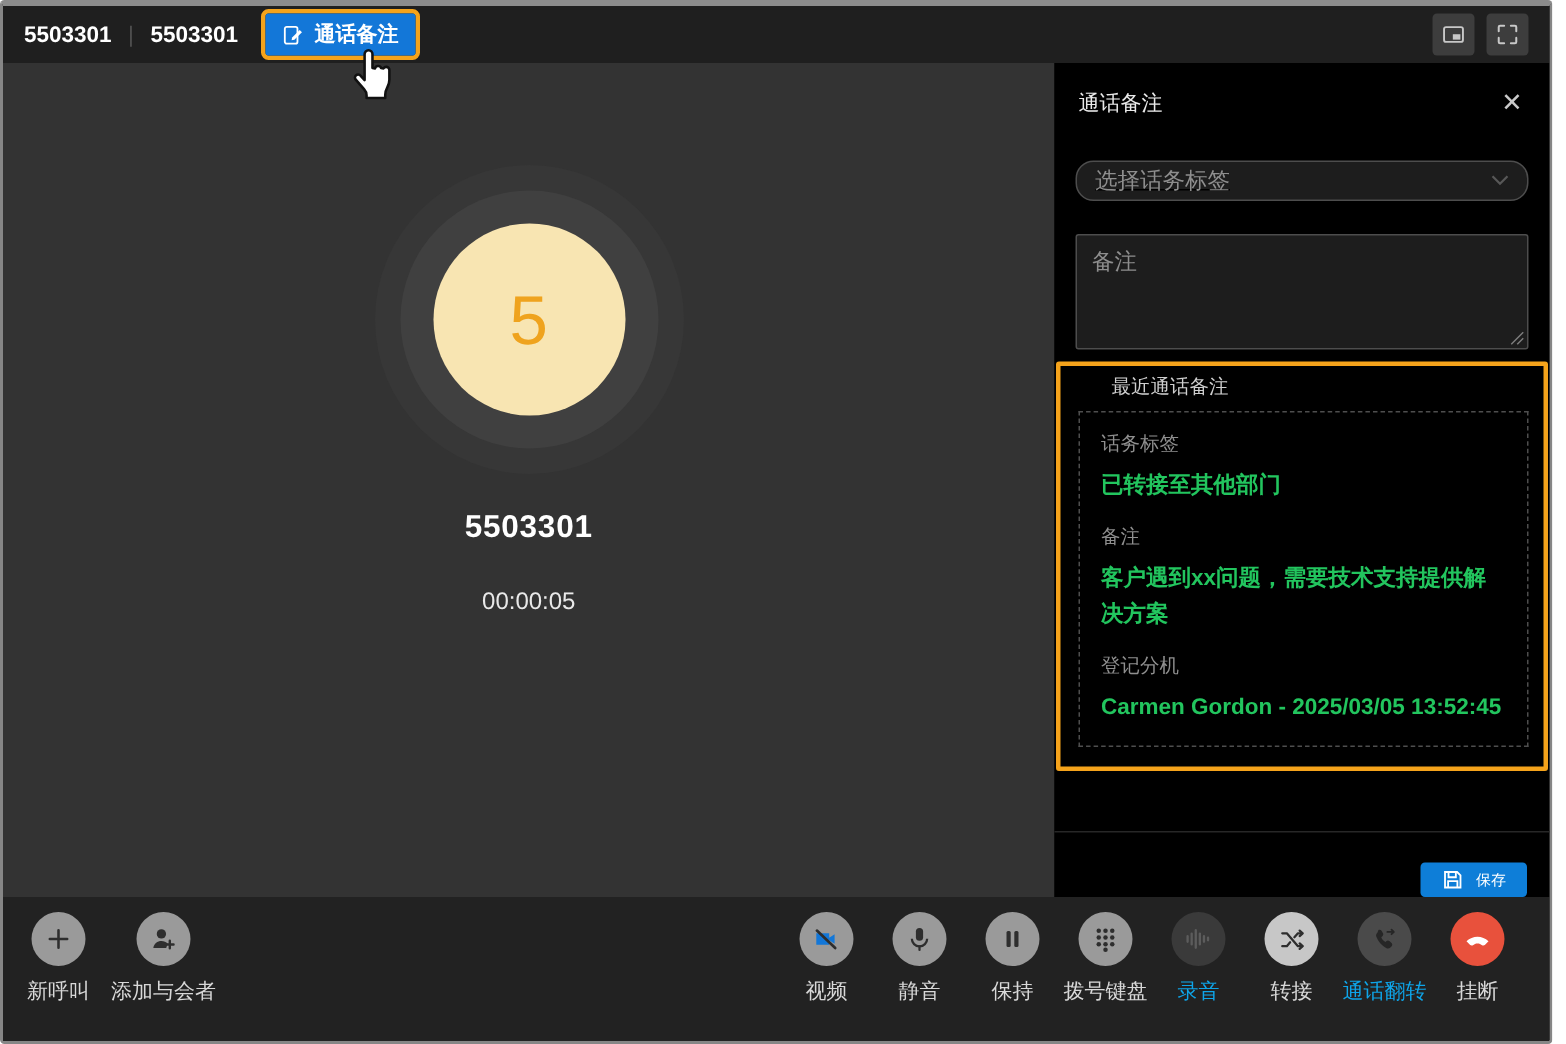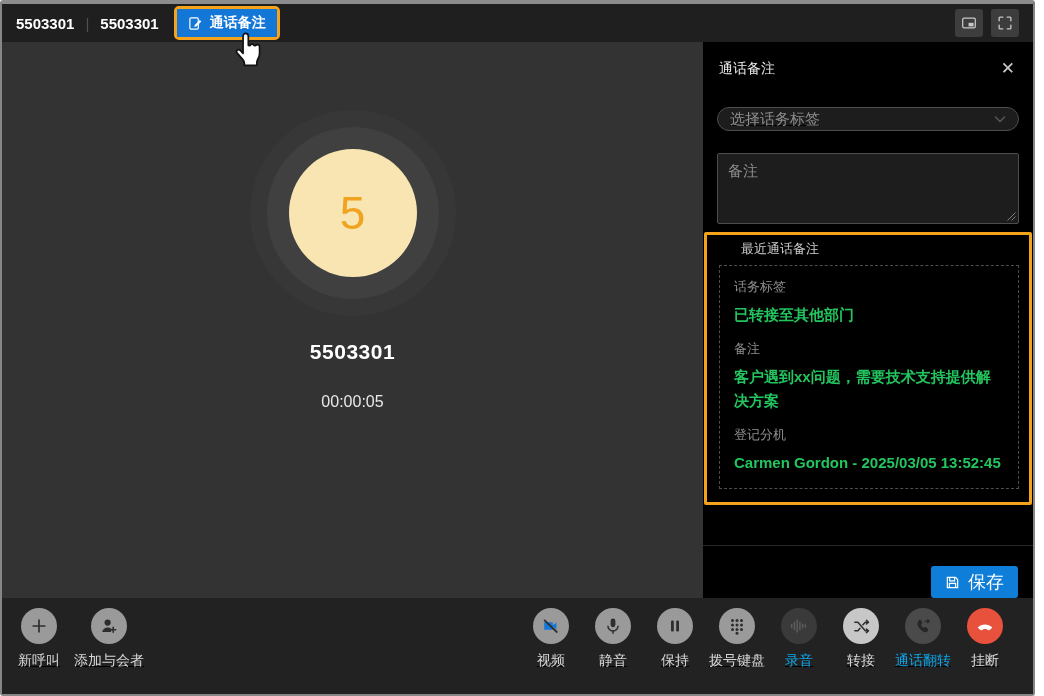--- a/index.html
+++ b/index.html
@@ -47,23 +47,23 @@
   .grip { position:absolute; right:2px; bottom:2px; }
   .recent { margin:8px 1px 0; border:3px solid #F5A31B; border-radius:2px; padding:5px 10px 13px 12px; }
   .recent-title { color:#cfcfcf; font-size:13px;margin-left:22px; }
   .recent-card { margin-top:7px; border:1px dashed #4e4e4e; padding:12px 14px 14px; }
   .r-label { color:#8f8f8f; font-size:13px; margin-top:14px; }
   .r-label:first-child { margin-top:0; }
   .r-value { color:#22c55e; font-size:15px; font-weight:bold; margin-top:7px; line-height:1.55; }
   .panel-divider { margin-top:40px; border-top:1px solid #272727; }
   .save-row { display:flex; justify-content:flex-end; padding:20px 15px 0; }
   .save-btn { display:flex; align-items:center; gap:8px; background:#0E7ED8; color:#fff; border:none;
-    border-radius:3px; font-size:18px; padding:4px 14px; cursor:pointer; }
+    border-radius:3px; font-size:10px; padding:4px 14px; cursor:pointer; }
   
-  .toolbar { flex:0 0 auto; height:96px; background:#222222; display:flex; padding:10px 20px 0 16px;text-decoration:underline; }
+  .toolbar { flex:0 0 auto; height:96px; background:#222222; display:flex; padding:10px 20px 0 16px; }
   .tb-group-left { display:flex; gap:14px; }
   .tb-group-right { margin-left:auto; display:flex; gap:6px; }
   .tb-btn { display:flex; flex-direction:column; align-items:center; gap:8px; background:none; border:none;
     cursor:pointer; padding:0; }
   .tb-group-right .tb-btn { width:56px; }
   .tb-circle { width:36px; height:36px; border-radius:50%; background:#9A9A9A; display:flex; align-items:center; justify-content:center; }
   .tb-label { font-size:14px; color:#D8D8D8; white-space:nowrap; }
   .tb-btn.disabled { cursor:default; }
   .tb-btn.disabled .tb-circle { background:#3A3A3A; }
   .tb-btn.disabled.dim2 .tb-circle { background:#4A4A4A; }

